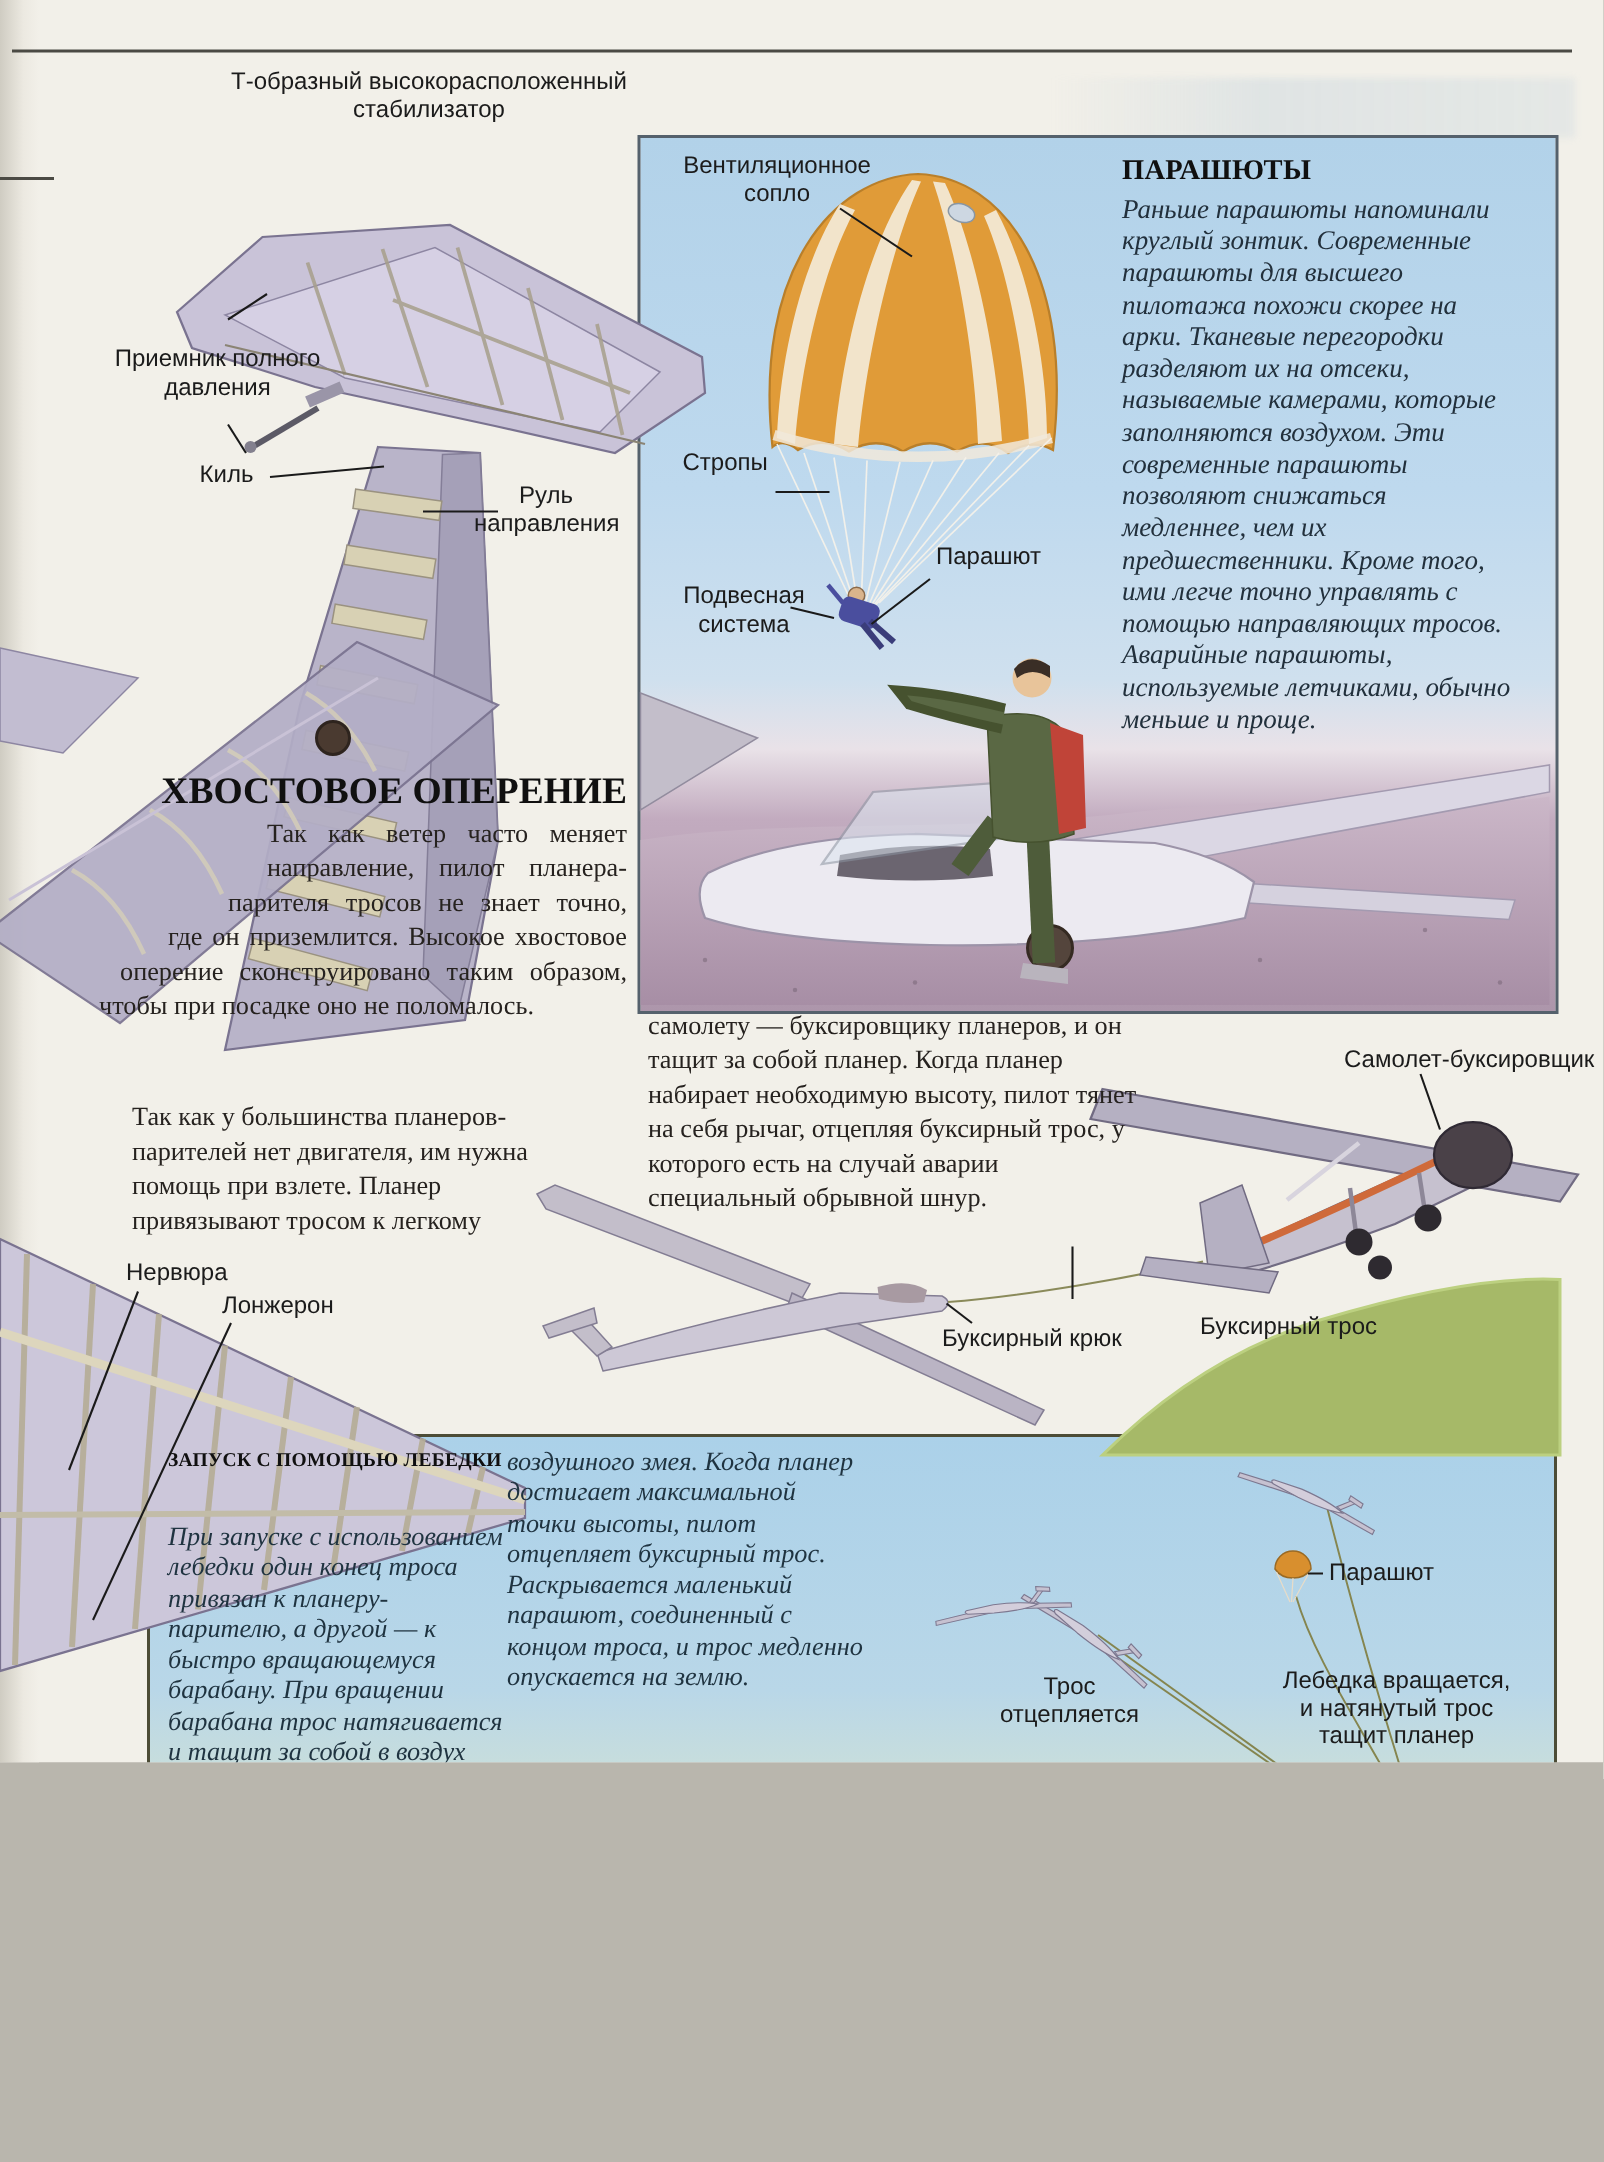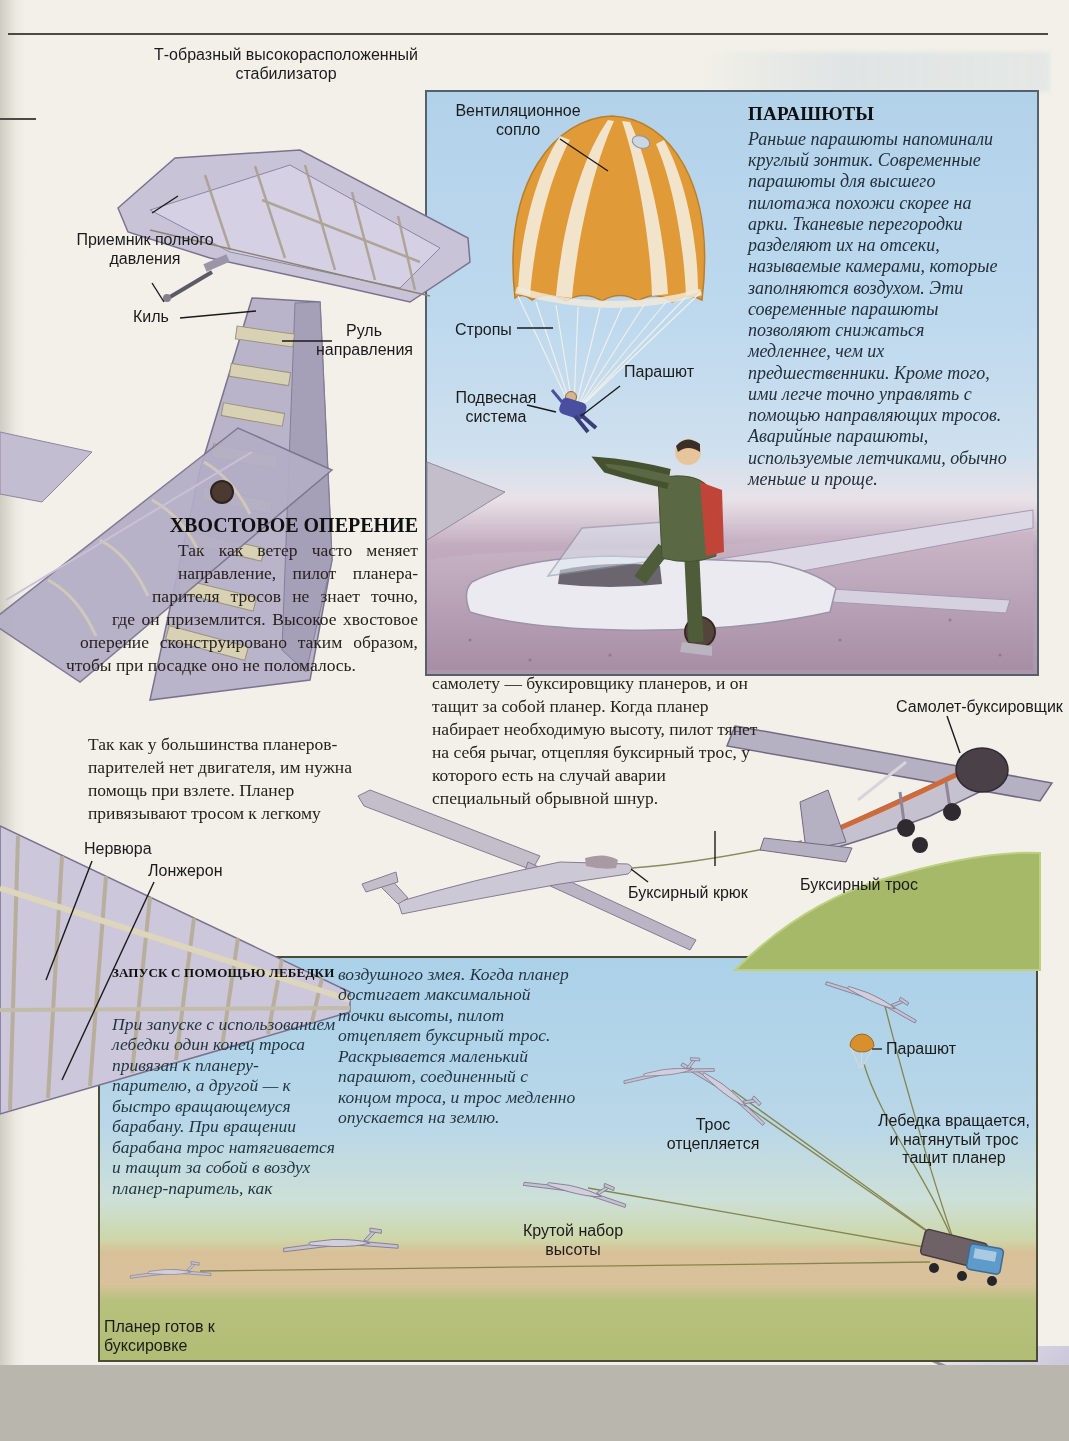--- a/index.html
+++ b/index.html
@@ -1,16 +1,16 @@
 <!DOCTYPE html>
 <html><head>
 <meta charset="utf-8">
 <style>
   html,body{margin:0;padding:0;background:#b9b6ad;}
-  #page{position:relative;width:1069px;height:1365px;background:#f2f0e9;overflow:hidden;
+  #page{position:relative;width:1069px;height:1175px;background:#f2f0e9;overflow:hidden;
         font-family:"Liberation Sans",sans-serif;}
   
   .gutter{position:absolute;left:0;top:0;width:26px;height:1441px;
           background:linear-gradient(90deg,#cfccc2,#ece9e1 60%,#f2f0e9);z-index:1;}
   .rule{position:absolute;background:#4b4a44;z-index:4;}
   .bottom-strip{position:absolute;left:0;top:1398px;width:1069px;height:43px;
           background:linear-gradient(#eceae4,#d8d6cf);z-index:1;}
   .page-curl-edge{position:absolute;left:898px;top:1346px;width:171px;height:96px;
           background:#908d9d;clip-path:polygon(0 0,100% 0,100% 84%);z-index:2;}
   .page-curl{position:absolute;left:902px;top:1346px;width:167px;height:90px;
@@ -35,21 +35,21 @@
   .heading{position:absolute;z-index:6;font-family:"Liberation Serif",serif;
      font-weight:bold;font-size:20px;color:#101010;letter-spacing:.2px;line-height:1.12;}
   .serif-body{position:absolute;z-index:6;font-family:"Liberation Serif",serif;
      font-size:17.5px;line-height:1.31;color:#26221f;}
   .italic-body{position:absolute;z-index:6;font-family:"Liberation Serif",serif;font-style:italic;
      font-size:17.5px;line-height:1.17;color:#22303c;}
   .greenbox-italic{color:#1f3340;}
 
   
   .tail-block{position:absolute;left:66px;top:514px;width:352px;z-index:6;}
-  .tail-block .h{font-family:"Liberation Serif",serif;font-weight:bold;font-size:20px;
+  .tail-block .h{font-family:"Liberation Serif",serif;font-weight:bold;font-size:25px;
      color:#101010;text-align:right;margin-bottom:2px;}
   .tail-block p{margin:0;font-family:"Liberation Serif",serif;font-size:17.5px;
      line-height:1.31;color:#26221f;text-align:justify;}
   .stair{float:left;clear:left;height:24px;}
   .s1{width:112px;}.s2{width:86px;}.s3{width:46px;}.s4{width:14px;}
 
   svg{position:absolute;left:0;top:0;z-index:3;}
 </style>
 </head>
 <body>
@@ -298,21 +298,21 @@
   <div class="callout" style="left:133px;top:308px;">Киль</div>
 
   <div class="callout center" style="left:316px;top:322px;width:96px;">Руль направления</div>
 
   <div class="callout center" style="left:448px;top:102px;width:140px;">Вентиляционное сопло</div>
 
   <div class="heading" style="left:748px;top:103px;font-size:19px;text-align:right;">ПАРАШЮТЫ</div>
 
   <div class="italic-body" style="left:748px;top:129px;width:262px;font-size:18px;line-height:1.18;">Раньше парашюты напоминали круглый зонтик. Современные парашюты для высшего пилотажа похожи скорее на арки. Тканевые перегородки разделяют их на отсеки, называемые камерами, которые заполняются воздухом. Эти современные парашюты позволяют снижаться медленнее, чем их предшественники. Кроме того, ими легче точно управлять с помощью направляющих тросов. Аварийные парашюты, используемые летчиками, обычно меньше и проще.</div>
 
-  <div class="callout" style="left:455px;top:321px;text-align:right;">Стропы</div>
+  <div class="callout" style="left:455px;top:300px;text-align:right;">Стропы</div>
 
   <div class="callout" style="left:624px;top:363px;">Парашют</div>
 
   <div class="callout center" style="left:448px;top:389px;width:96px;">Подвесная система</div>
 
   <div class="tail-block">
     <div class="h">ХВОСТОВОЕ ОПЕРЕНИЕ</div>
     <div class="p-wrap">
       <div class="stair s1"></div>
         <div class="stair s2"></div>
@@ -331,17 +331,17 @@
   <div class="callout" style="left:896px;top:698px;white-space:nowrap;">Самолет-буксировщик</div>
   <div class="callout" style="left:628px;top:884px;white-space:nowrap;">Буксирный крюк</div>
   <div class="callout" style="left:800px;top:876px;white-space:nowrap;">Буксирный трос</div>
 
   <div class="heading" style="left:112px;top:966px;width:238px;font-size:13px;">ЗАПУСК С ПОМОЩЬЮ ЛЕБЕДКИ</div>
   <div class="italic-body greenbox-italic" style="left:112px;top:1014px;width:224px;">При запуске с использованием лебедки один конец троса привязан к планеру-парителю, а другой — к быстро вращающемуся барабану. При вращении барабана трос натягивается и тащит за собой в воздух планер-паритель, как</div>
   <div class="italic-body greenbox-italic" style="left:338px;top:964px;width:238px;">воздушного змея. Когда планер достигает максимальной точки высоты, пилот отцепляет буксирный трос. Раскрывается маленький парашют, соединенный с концом троса, и трос медленно опускается на землю.</div>
 
   <div class="callout" style="left:886px;top:1040px;">Парашют</div>
   <div class="callout center" style="left:650px;top:1116px;width:126px;">Трос отцепляется</div>
-  <div class="callout center" style="left:876px;top:1112px;width:156px;">Лебедка вращается, и натянутый трос тащит планер</div>
+  <div class="callout center" style="left:853px;top:1112px;width:156px;">Лебедка вращается, и натянутый трос тащит планер</div>
   <div class="callout center" style="left:514px;top:1222px;width:118px;">Крутой набор высоты</div>
   <div class="callout" style="left:104px;top:1318px;width:132px;">Планер готов к буксировке</div>
 
 </div>
 
 </body></html>

